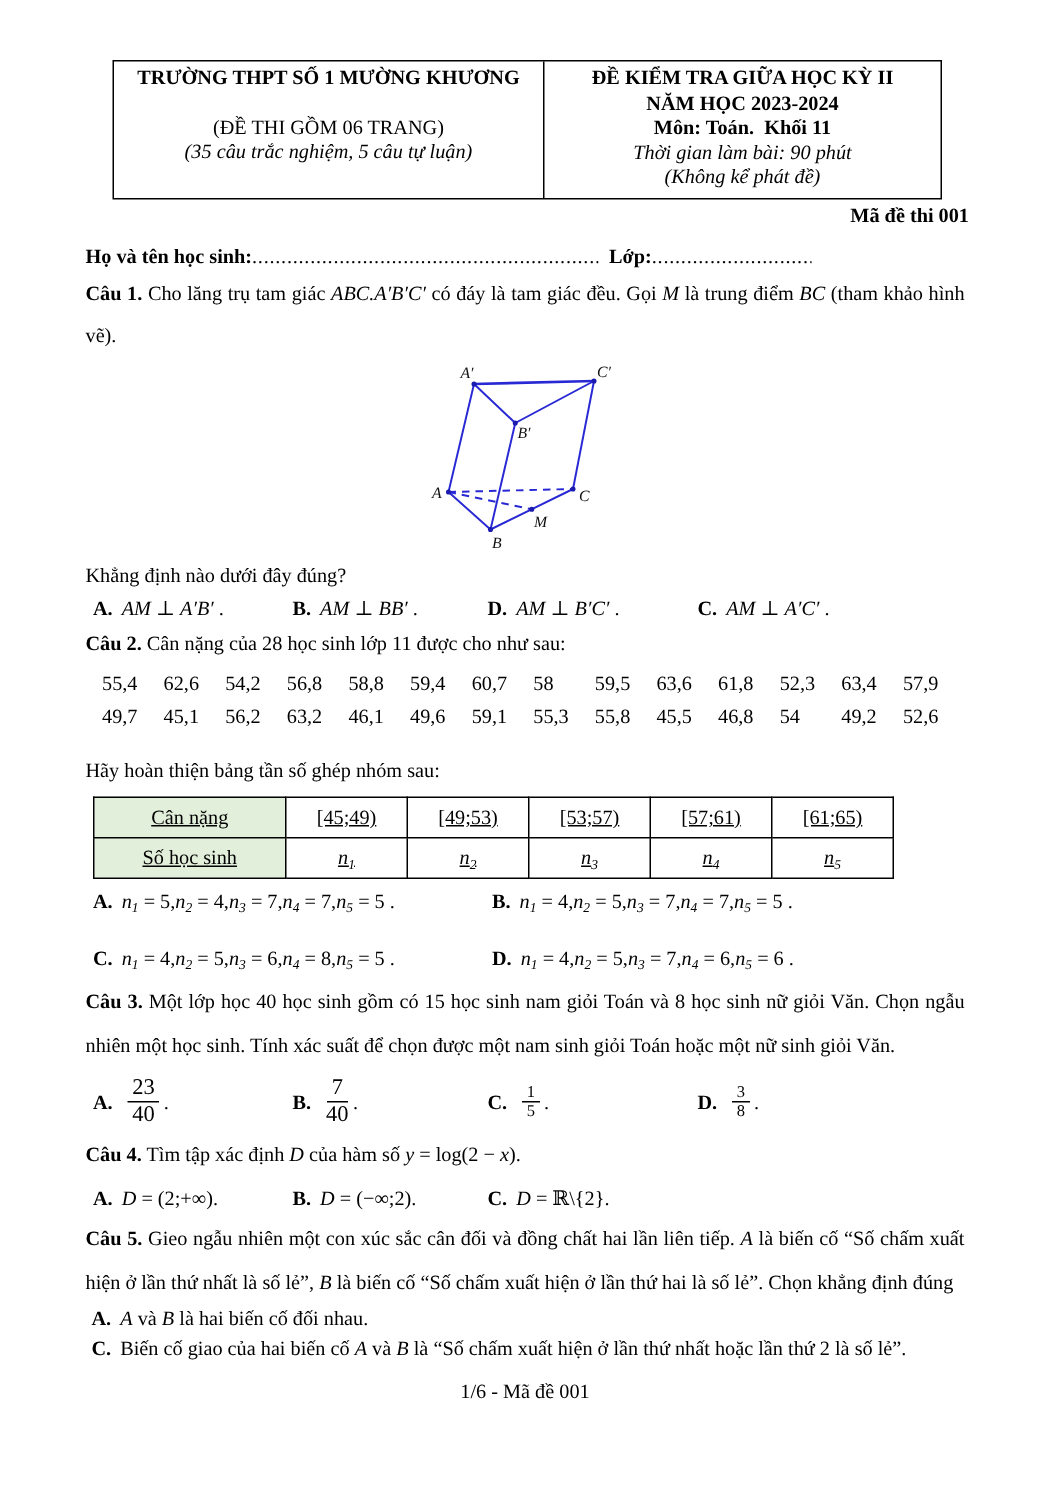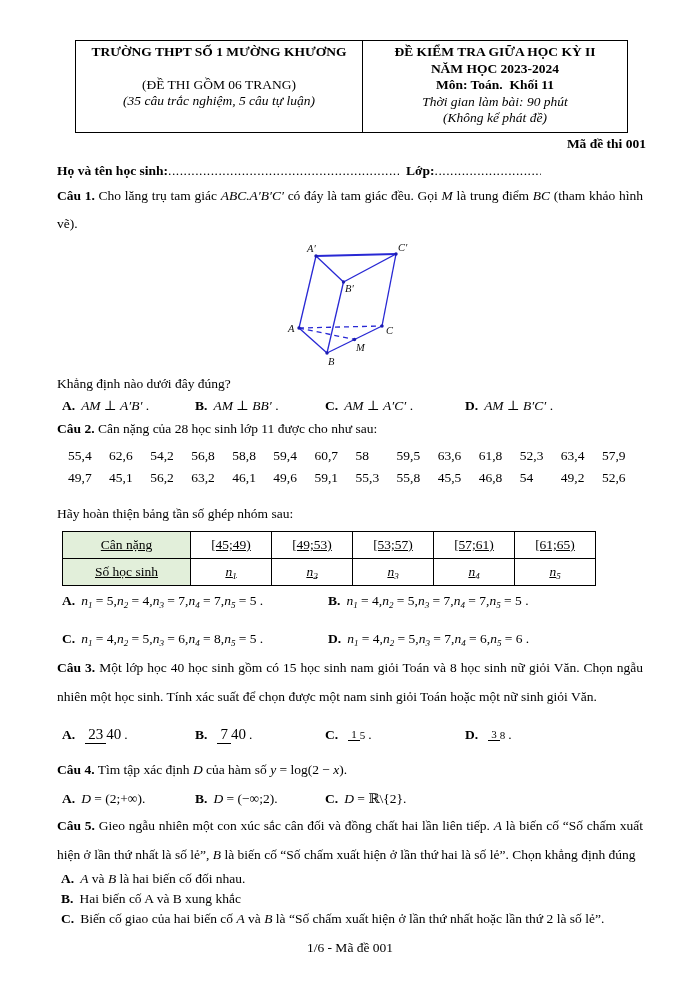--- a/index.html
+++ b/index.html
@@ -46,21 +46,21 @@
   .wgrid{display:grid;grid-template-columns:repeat(14,1fr);padding-left:11px;line-height:22px;}
   .wgrid-wrap{margin-top:6px;}
   
   .ftable{border-collapse:collapse;border:1.5px solid #000;margin:7px 0 0 5px;text-decoration:underline;}
   .ftable td{border:1px solid #000;height:26px;text-align:center;vertical-align:middle;padding:0 4px;}
   .ftable .lab{width:119px;background:var(--tgreen,#e2efda);}
   .ftable .iv{width:72px;}
   .tprompt{line-height:21px;margin-top:14px;}
   
   .fracrow{display:grid;grid-template-columns:133px 130px 140px 1fr;padding-left:5px;align-items:center;height:44px;margin-top:2px;}
-  .frac{display:inline-flex;flex-direction:row;align-items:center;margin:0 3px 0 4px;vertical-align:middle;}
+  .frac{display:inline-flex;flex-direction:column;align-items:center;margin:0 3px 0 4px;vertical-align:middle;}
   .frac .num{padding:0 3px 0 3px;border-bottom:1.2px solid #000;}
   .frac-lg{font-size:15px;line-height:17px;}
   .frac-sm{font-size:11px;line-height:12px;}
   .fcell{display:flex;align-items:center;}
   
   .q5opt{line-height:20px;padding-left:4px;}
   .footer{text-align:center;margin-top:9px;line-height:20px;}
 </style>
 </head>
 <body>
@@ -129,22 +129,22 @@
       <text class="figlbl" x="45" y="122">B</text>
       <text class="figlbl" x="73" y="108">M</text>
     </svg>
   </div>
 
   <div class="stmt">Khẳng định nào dưới đây đúng?</div>
 
   <div class="opt4">
     <div><span class="optlabel">A.</span><span><span class="mi">AM</span><span> ⊥ </span><span class="mi">A′B′</span><span> .</span></span></div>
     <div><span class="optlabel">B.</span><span><span class="mi">AM</span><span> ⊥ </span><span class="mi">BB′</span><span> .</span></span></div>
+    <div><span class="optlabel">D.</span><span><span class="mi">AM</span><span> ⊥ </span><span class="mi">B′C′</span><span> .</span></span></div>
     <div><span class="optlabel">C.</span><span><span class="mi">AM</span><span> ⊥ </span><span class="mi">A′C′</span><span> .</span></span></div>
-    <div><span class="optlabel">D.</span><span><span class="mi">AM</span><span> ⊥ </span><span class="mi">B′C′</span><span> .</span></span></div>
   </div>
 
   <div class="stmt">
     <span class="bd">Câu 2.</span>
     <span> </span>
     <span>Cân nặng của 28 học sinh lớp 11 được cho như sau:</span>
   </div>
 
   <div class="wgrid-wrap">
     <div class="wgrid">
@@ -264,18 +264,17 @@
     <div><span class="optlabel">C.</span><span><span class="mi">D</span><span> = ℝ\{2}.</span></span></div>
   </div>
 
   <div class="para q5para">
     <span class="bd">Câu 5.</span>
     <span> </span>
     <span><span>Gieo ngẫu nhiên một con xúc sắc cân đối và đồng chất hai lần liên tiếp. </span><span class="mi">A</span><span> là biến cố “Số chấm xuất hiện ở lần thứ nhất là số lẻ”, </span><span class="mi">B</span><span> là biến cố “Số chấm xuất hiện ở lần thứ hai là số lẻ”. Chọn khẳng định đúng</span></span>
   </div>
 
   <div class="q5opt"><span class="optlabel">A.</span><span><span class="mi">A</span><span> và </span><span class="mi">B</span><span> là hai biến cố đối nhau.</span></span></div>
-  <div class="q5opt"><span class="optlabel">B.</span><span><span>Hai biến cố A và B xung khắc</span></span></div>
   <div class="q5opt"><span class="optlabel">C.</span><span><span>Biến cố giao của hai biến cố </span><span class="mi">A</span><span> và </span><span class="mi">B</span><span> là “Số chấm xuất hiện ở lần thứ nhất hoặc lần thứ 2 là số lẻ”.</span></span></div>
 
   <div class="footer">1/6 - Mã đề 001</div>
 
 </div>
 
 </body></html>

